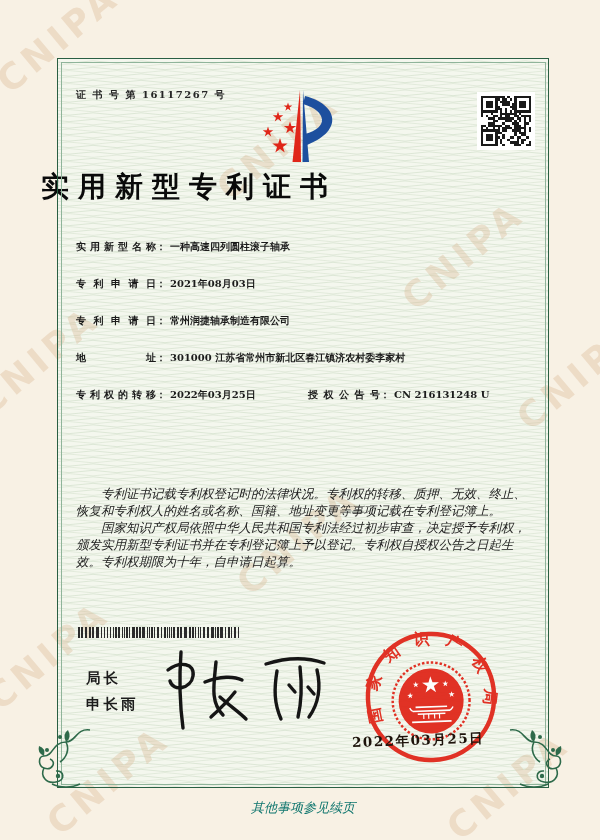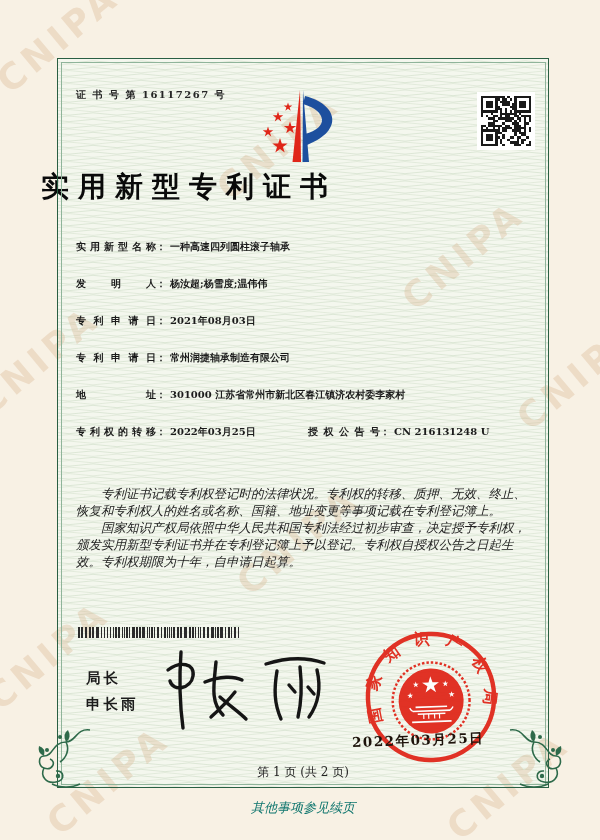--- a/index.html
+++ b/index.html
@@ -358,21 +358,20 @@
           <rect x="16" y="20" width="1" height="1" fill="#1a1a1a"></rect>
           <rect x="19" y="20" width="1" height="1" fill="#1a1a1a"></rect>
           <rect x="20" y="20" width="1" height="1" fill="#1a1a1a"></rect>
         </svg>
     </div>
 
     <div class="title">实用新型专利证书</div>
 
     <div class="fields" id="fields">
         <div class="frow"><span class="flabel">实用新型名称</span><span class="fcolon">：</span><span class="fval">一种高速四列圆柱滚子轴承</span></div>
-        <div class="frow"><span class="flabel">发明人</span><span class="fcolon">：</span><span class="fval">杨汝超;杨雪度;温伟伟</span></div>
         <div class="frow"><span class="flabel">专利申请日</span><span class="fcolon">：</span><span class="fval">2021年08月03日</span></div>
         <div class="frow"><span class="flabel">专利申请日</span><span class="fcolon">：</span><span class="fval">常州润捷轴承制造有限公司</span></div>
         <div class="frow"><span class="flabel">地址</span><span class="fcolon">：</span><span class="fval">301000 江苏省常州市新北区春江镇济农村委李家村</span></div>
         <div class="frow"><span class="flabel">专利权的转移</span><span class="fcolon">：</span><span class="fval">2022年03月25日</span><span class="pair2"><span class="flabel">授权公告号</span><span class="fcolon">：</span><span class="fval">CN 216131248 U</span></span></div>
       </div>
 
     <div class="paras" id="paras">
         <p>专利证书记载专利权登记时的法律状况。专利权的转移、质押、无效、终止、恢复和专利权人的姓名或名称、国籍、地址变更等事项记载在专利登记簿上。</p>
         <p>国家知识产权局依照中华人民共和国专利法经过初步审查，决定授予专利权，颁发实用新型专利证书并在专利登记簿上予以登记。专利权自授权公告之日起生效。专利权期限为十年，自申请日起算。</p>
       </div>
@@ -474,21 +473,20 @@
           <path d="M51,84 q-2,-1.5 -3,-3.5 M89,84 q2,-1.5 3,-3.5" stroke-width="1.4"></path>
           <path d="M51,84 h38" stroke-width="1.6"></path>
           <path d="M56,87 h28" stroke-width="1.4"></path>
           <path d="M62,87 v5 M67,87 v5 M73,87 v5 M78,87 v5" stroke-width="1.2"></path>
           <path d="M50,95 h40" stroke-width="1.8"></path>
         </g>
       </g>
     </svg>
     <div class="seal-date">2022年03月25日</div>
 
-    <div class="page-num">第 1 页 (共 2 页)</div>
     <div class="continuation">其他事项参见续页</div>
   </div>
 
   <div class="frame-border">
     <div class="inner-line"></div>
   </div>
 
   <svg class="ornament orn-bl" width="58" height="66" viewBox="0 0 58 66">
     <g stroke="#2e6a4a" fill="none" stroke-width="1.6">
       <path d="M54,4 C40,2 40,16 30,16 C16,16 18,30 8,30 C2,30 2,40 8,42 C16,45 21,36 14,33"></path>

